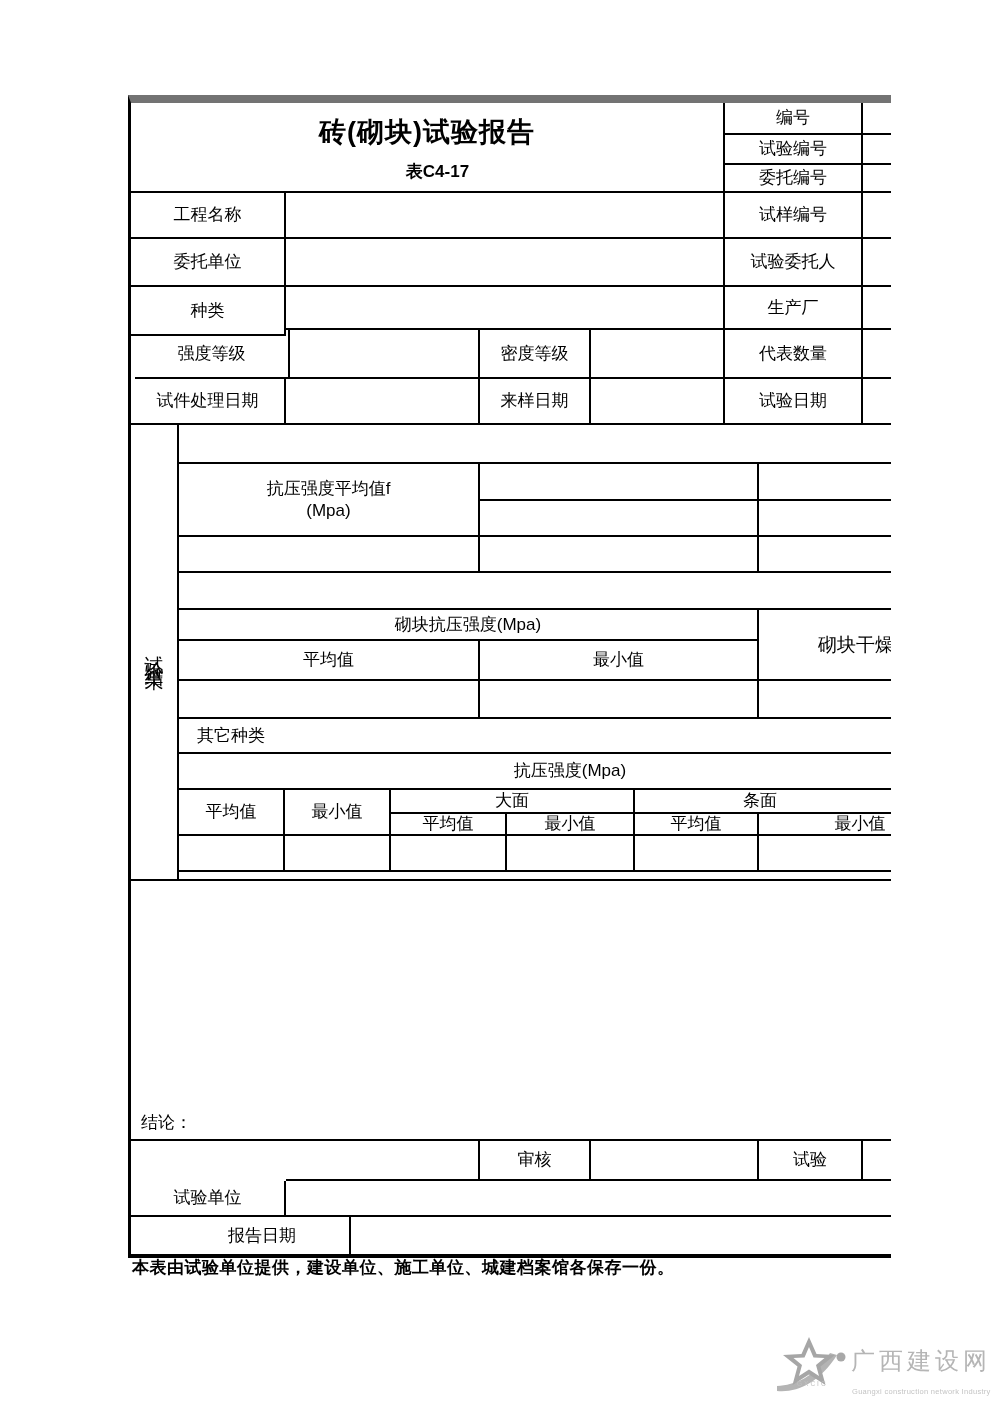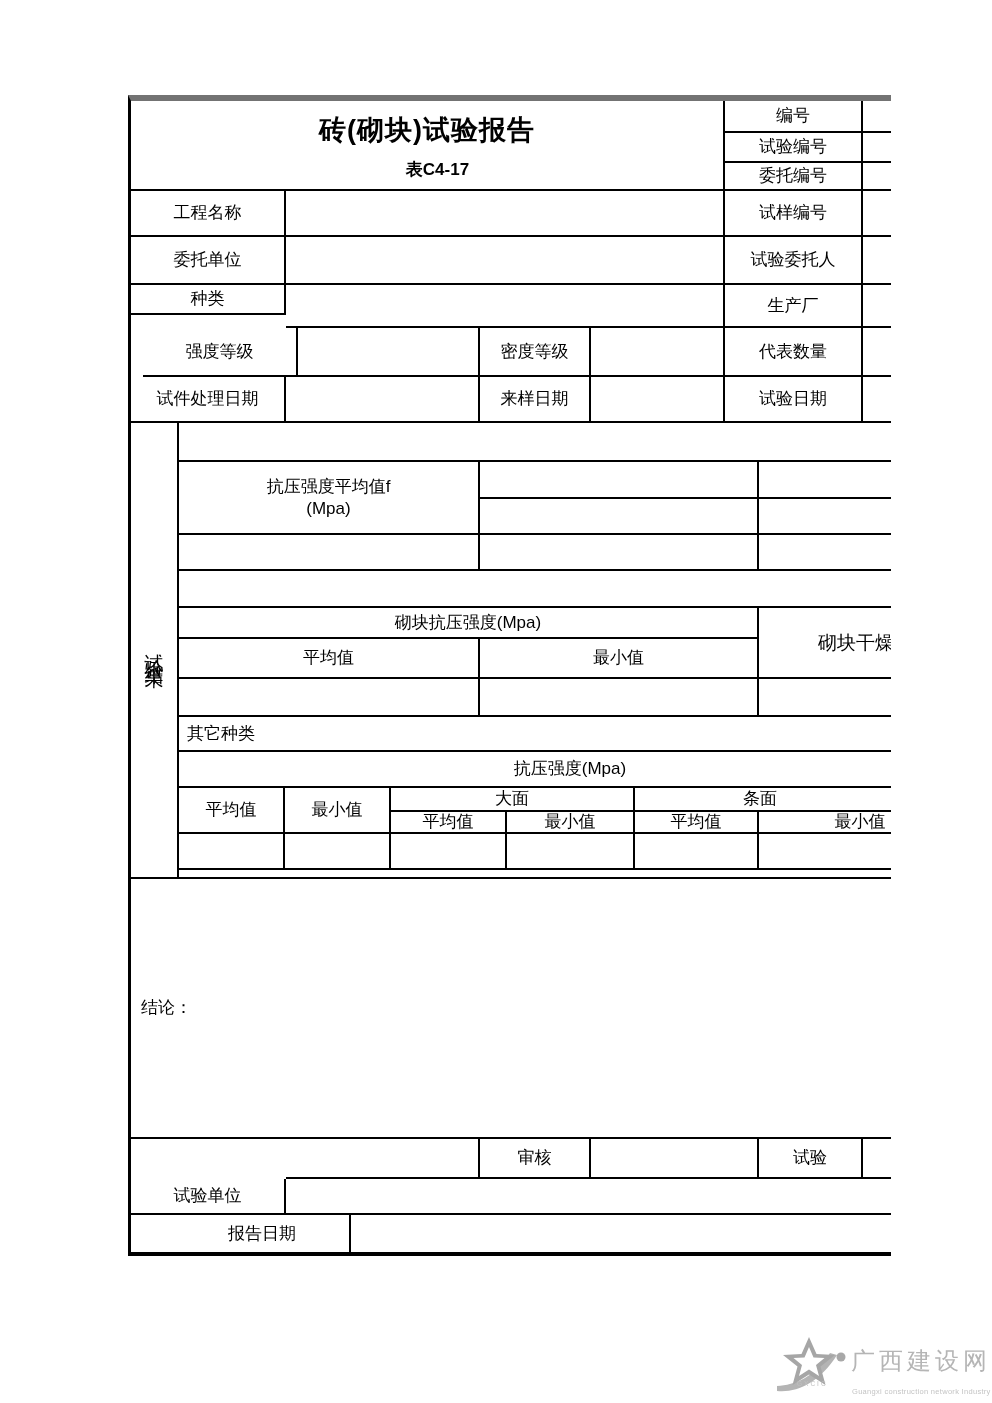--- a/index.html
+++ b/index.html
@@ -1,28 +1,28 @@
 <!DOCTYPE html>
 <html><head>
 <meta charset="utf-8">
 <style>
   html,body{margin:0;padding:0;background:#fff;}
   #page{position:relative;width:992px;height:1403px;background:#fff;overflow:hidden;
         font-family:"Liberation Sans","DejaVu Sans",sans-serif;color:#000;}
   #tbl{position:absolute;left:128px;top:95px;width:760px;height:1151px;
-       border-left:3px solid #000;border-top:6px solid #737373;border-bottom:4px solid #000;
+       border-left:3px solid #000;border-top:8px solid #737373;border-bottom:4px solid #000;
        overflow:hidden;}
   .c{position:absolute;box-sizing:border-box;border-right:2px solid #000;border-bottom:2px solid #000;
      display:flex;align-items:center;justify-content:center;font-size:17px;line-height:1.25;
      white-space:nowrap;}
   .bt{border-top:2px solid #000;}
   .nb{border-bottom:none;padding-left:44px;}
   .col{flex-direction:column;}
   .lft{justify-content:flex-start;}
-  .topleft{align-items:center;justify-content:flex-start;}
+  .topleft{align-items:flex-end;justify-content:flex-start;}
   .vert{writing-mode:vertical-rl;text-orientation:upright;font-size:19px;letter-spacing:6px;}
   .ttl{font-size:27px;font-weight:bold;letter-spacing:1px;}
   .code{font-size:17px;font-weight:bold;margin-left:21px;}
   .note{position:absolute;left:132px;top:1256px;font-size:17px;font-weight:bold;letter-spacing:0.5px;}
   .wm{position:absolute;left:775px;top:1335px;width:215px;height:66px;}
   .wm-cn{position:absolute;left:76px;top:10px;font-size:24px;color:#b5b5b5;letter-spacing:4px;white-space:nowrap;}
   .wm-en{position:absolute;left:77px;top:52px;font-size:7.5px;color:#c4c4c4;letter-spacing:0.3px;white-space:nowrap;}
   .wm-abbr{position:absolute;left:22px;top:45px;font-size:6.5px;color:#c0c0c0;letter-spacing:2px;}
   .line{position:absolute;background:#000;}
 </style>
@@ -48,26 +48,26 @@
     <div class="c" style="left:0;top:90px;width:155px;height:46px">工程名称</div>
     <div class="c" style="left:155px;top:90px;width:439px;height:46px"></div>
     <div class="c" style="left:594px;top:90px;width:138px;height:46px">试样编号</div>
     <div class="c" style="left:732px;top:90px;width:100px;height:46px"></div>
 
     <div class="c" style="left:0;top:136px;width:155px;height:48px">委托单位</div>
     <div class="c" style="left:155px;top:136px;width:439px;height:48px"></div>
     <div class="c" style="left:594px;top:136px;width:138px;height:48px">试验委托人</div>
     <div class="c" style="left:732px;top:136px;width:100px;height:48px"></div>
 
-    <div class="c" style="left:0;top:184px;width:155px;height:30px">种类</div>
+    <div class="c" style="left:0;top:184px;width:155px;height:49px">种类</div>
     <div class="c" style="left:155px;top:184px;width:439px;height:43px"></div>
     <div class="c" style="left:594px;top:184px;width:138px;height:43px">生产厂</div>
     <div class="c" style="left:732px;top:184px;width:100px;height:43px"></div>
 
-    <div class="c" style="left:12px;top:227px;width:155px;height:49px">强度等级</div>
+    <div class="c" style="left:4px;top:227px;width:155px;height:49px">强度等级</div>
     <div class="c" style="left:155px;top:227px;width:194px;height:49px"></div>
     <div class="c" style="left:349px;top:227px;width:111px;height:49px">密度等级</div>
     <div class="c" style="left:460px;top:227px;width:134px;height:49px"></div>
     <div class="c" style="left:594px;top:227px;width:138px;height:49px">代表数量</div>
     <div class="c" style="left:732px;top:227px;width:100px;height:49px"></div>
 
     <div class="c" style="left:0;top:276px;width:155px;height:46px">试件处理日期</div>
     <div class="c" style="left:155px;top:276px;width:194px;height:46px"></div>
     <div class="c" style="left:349px;top:276px;width:111px;height:46px">来样日期</div>
     <div class="c" style="left:460px;top:276px;width:134px;height:46px"></div>
@@ -91,21 +91,21 @@
     <div class="c" style="left:628px;top:434px;width:204px;height:36px"></div>
 
     <div class="c bt" style="left:48px;top:505px;width:580px;height:33px">砌块抗压强度(Mpa)</div>
     <div class="c bt lft" style="left:628px;top:505px;width:204px;height:73px;padding-left:59px;font-size:19px">砌块干燥</div>
     <div class="c" style="left:48px;top:538px;width:301px;height:40px">平均值</div>
     <div class="c" style="left:349px;top:538px;width:279px;height:40px">最小值</div>
     <div class="c" style="left:48px;top:578px;width:301px;height:38px"></div>
     <div class="c" style="left:349px;top:578px;width:279px;height:38px"></div>
     <div class="c" style="left:628px;top:578px;width:204px;height:38px"></div>
 
-    <div class="c lft" style="left:48px;top:616px;width:784px;height:35px;padding-left:8px">其它种类</div>
+    <div class="c lft" style="left:48px;top:616px;width:784px;height:35px;padding-left:18px">其它种类</div>
     <div class="c" style="left:48px;top:651px;width:784px;height:36px">抗压强度(Mpa)</div>
     <div class="c" style="left:48px;top:687px;width:106px;height:46px">平均值</div>
     <div class="c" style="left:154px;top:687px;width:106px;height:46px">最小值</div>
     <div class="c" style="left:260px;top:687px;width:244px;height:24px">大面</div>
     <div class="c lft" style="left:504px;top:687px;width:328px;height:24px;padding-left:108px">条面</div>
     <div class="c" style="left:260px;top:711px;width:116px;height:22px">平均值</div>
     <div class="c" style="left:376px;top:711px;width:128px;height:22px">最小值</div>
     <div class="c" style="left:504px;top:711px;width:124px;height:22px">平均值</div>
     <div class="c" style="left:628px;top:711px;width:204px;height:22px">最小值</div>
     <div class="c" style="left:48px;top:733px;width:106px;height:36px"></div>
@@ -127,20 +127,21 @@
     <div class="c" style="left:628px;top:1038px;width:104px;height:40px">试验</div>
     <div class="c" style="left:732px;top:1038px;width:100px;height:40px"></div>
 
     <div class="c" style="left:0;top:1078px;width:155px;height:36px">试验单位</div>
     <div class="c" style="left:155px;top:1078px;width:677px;height:36px"></div>
 
     <div class="c nb" style="left:0;top:1114px;width:220px;height:37px">报告日期</div>
     <div class="c nb" style="left:220px;top:1114px;width:612px;height:37px"></div>
   </div>
 
+  <div class="note">本表由试验单位提供，建设单位、施工单位、城建档案馆各保存一份。</div>
 
   <div class="wm">
     <svg width="72" height="64" viewBox="0 0 72 64">
       <path d="M2,56 C22,58 44,48 62,20 L55,18 C40,42 20,50 2,51 Z" fill="#b4b4b4"></path>
       <polygon points="34,2 41.5,19 60,20 45.5,31.5 50.5,50 34,39.5 17.5,50 22.5,31.5 8,20 26.5,19" fill="#a6a6a6"></polygon>
       <polygon points="34,12 38.5,22.5 49.5,23 41,30 44,41 34,34.5 24,41 27,30 18.5,23 29.5,22.5" fill="#ffffff"></polygon>
       <circle cx="66" cy="22" r="4.5" fill="#a8a8a8"></circle>
     </svg>
     <span class="wm-abbr">GXCIC</span>
     <span class="wm-cn">广西建设网</span>

